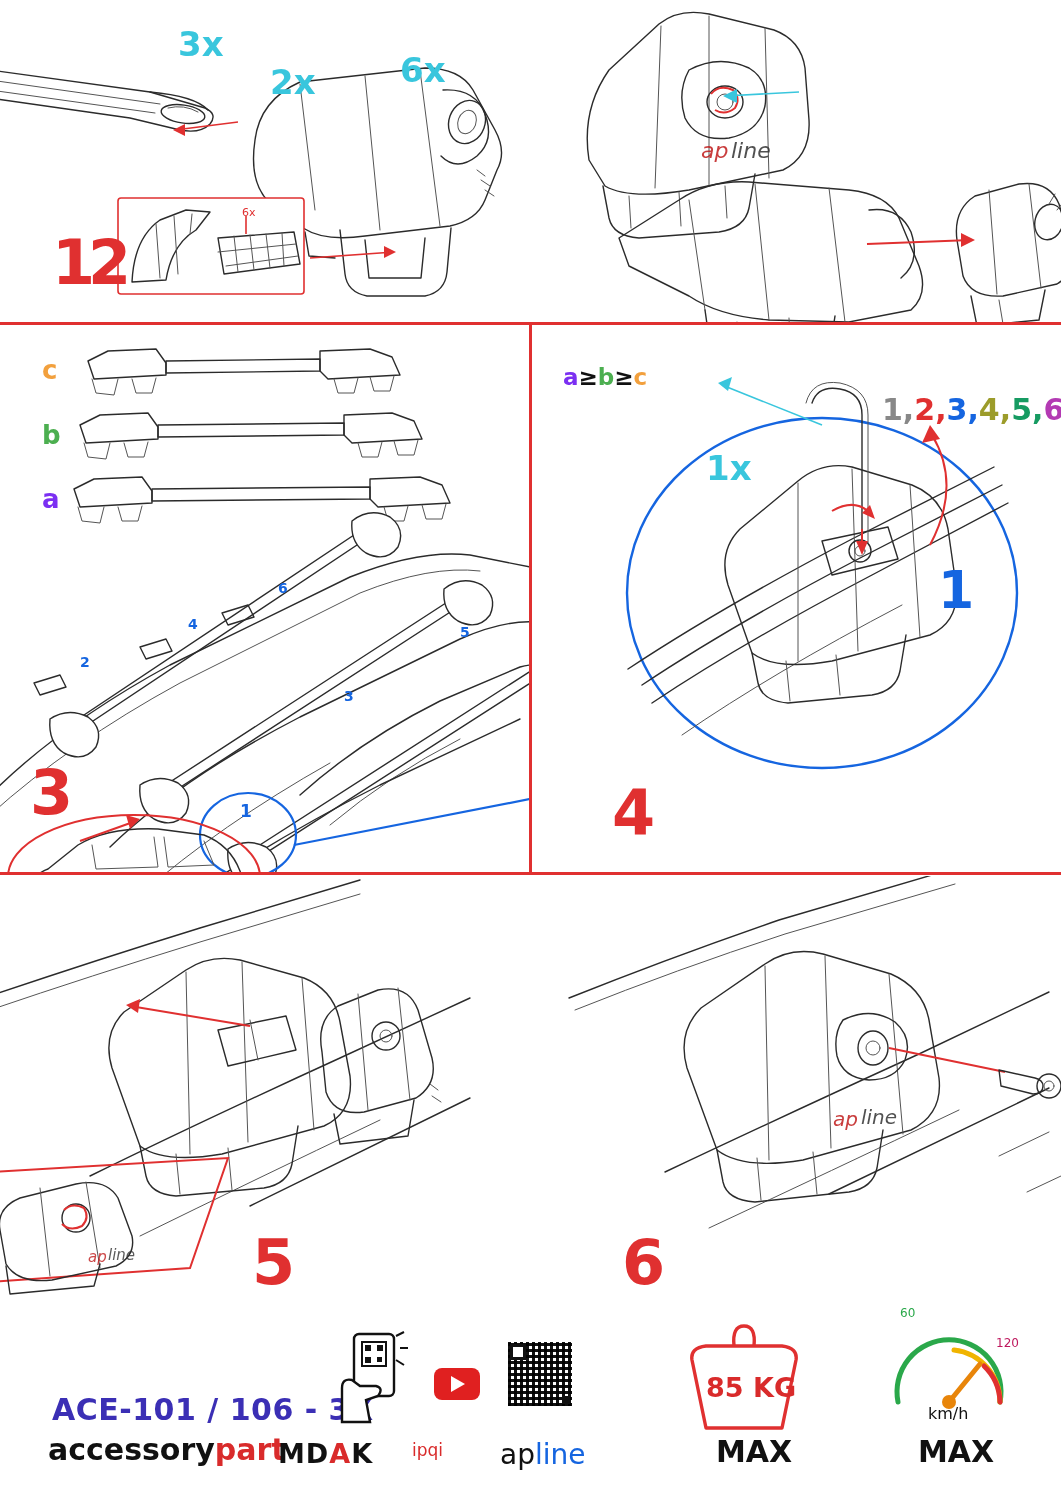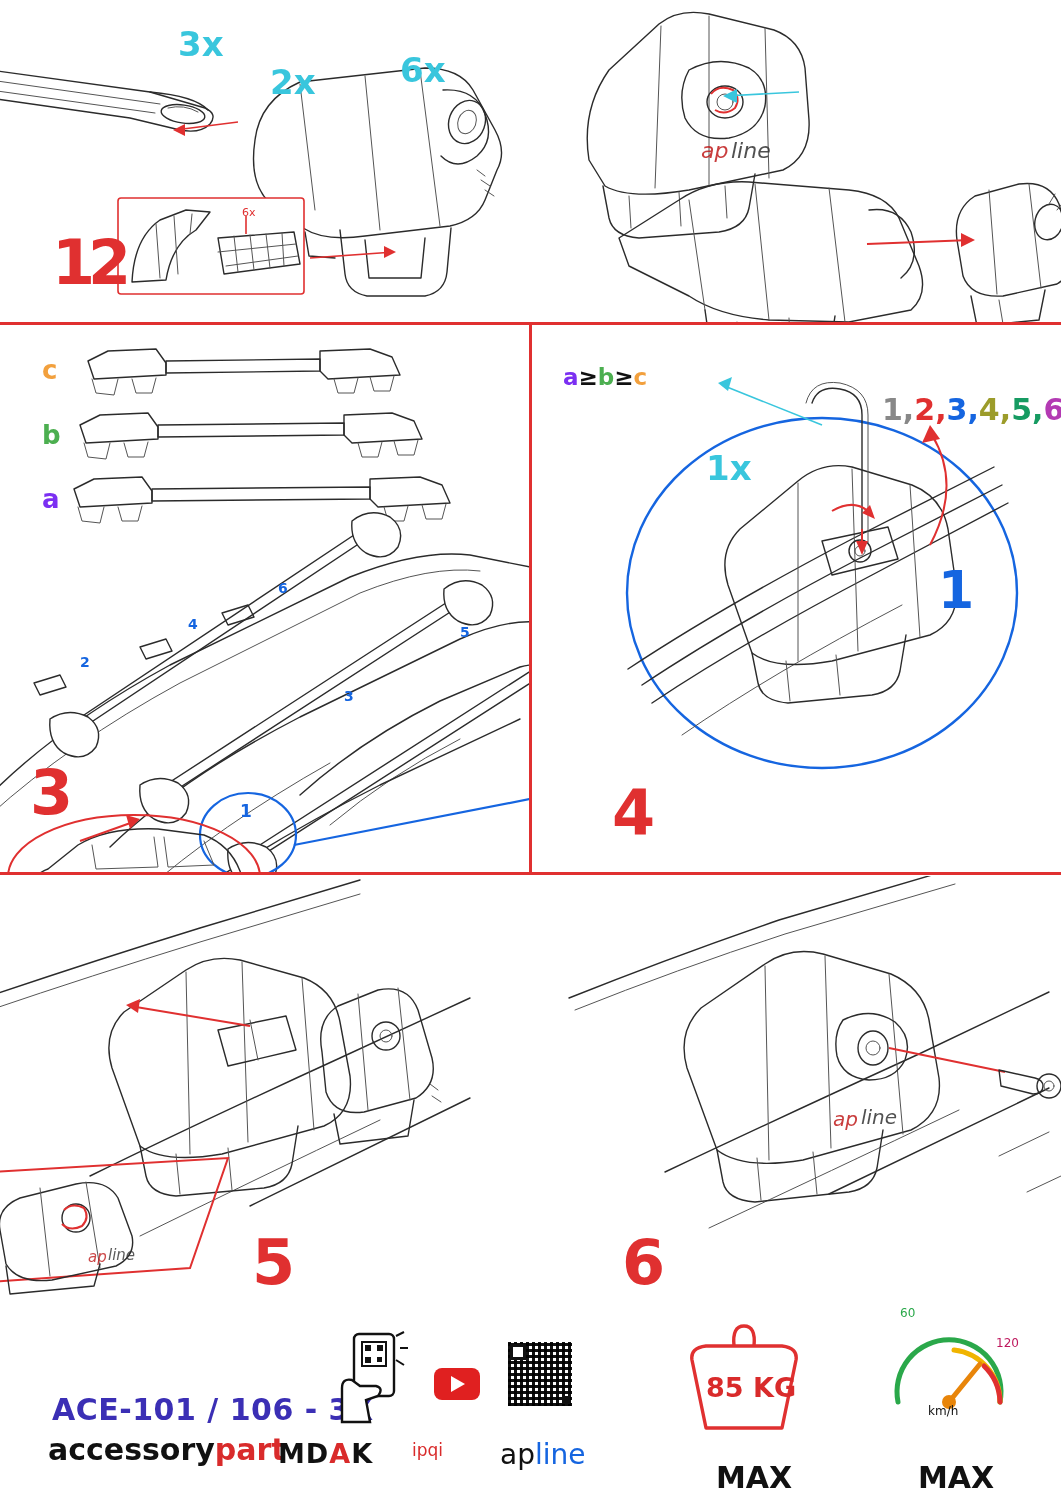--- a/index.html
+++ b/index.html
@@ -108,31 +108,31 @@
   .brand-apline{
     position:absolute;left:500px;top:1438px;
     font-family:"DejaVu Sans", sans-serif;
     font-size:28px;color:#111;
   }
   .brand-apline .line{color:#1565e0;}
 
   .maxlabel{
     position:absolute;
     font-family:"DejaVu Sans", sans-serif;
-    font-size:30px;font-weight:bold;color:#111;margin-top:26px;
+    font-size:30px;font-weight:bold;color:#111;
   }
   .weightlabel{
     position:absolute;
     font-family:"DejaVu Sans", sans-serif;
     font-size:27px;font-weight:bold;color:#d92b2b;
   }
   .kmh{
     position:absolute;
     font-family:"DejaVu Sans", sans-serif;
-    font-size:12px;color:#111;text-align:center;
+    font-size:16px;color:#111;text-align:center;
   }
   .spd{
     position:absolute;
     font-family:"DejaVu Sans", sans-serif;
     font-size:12px;
   }
 
   .qr{
     position:absolute;
     background:

